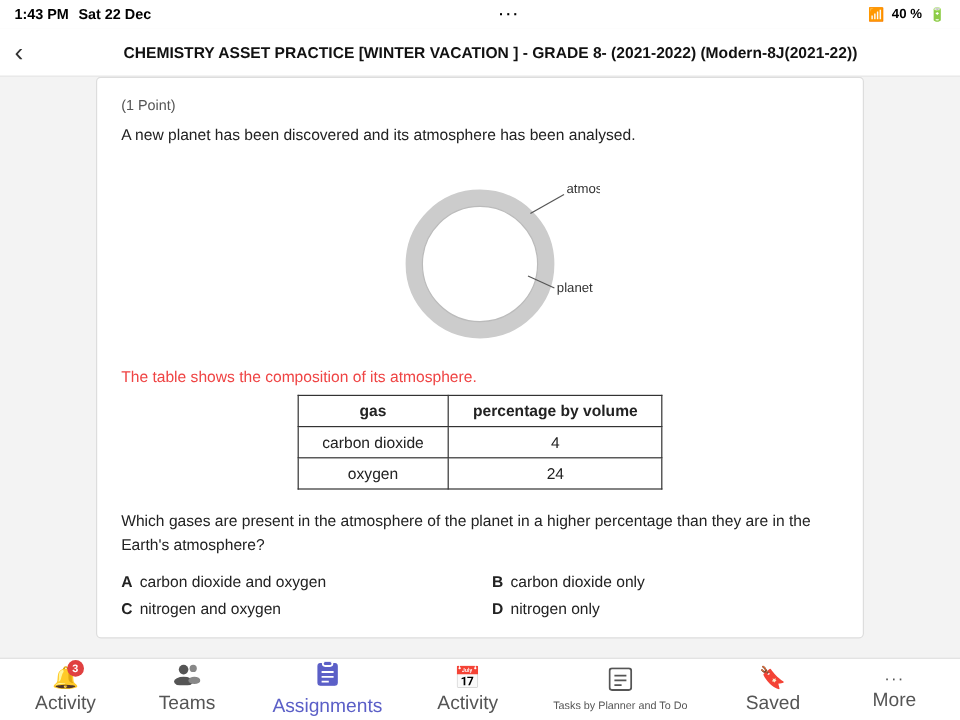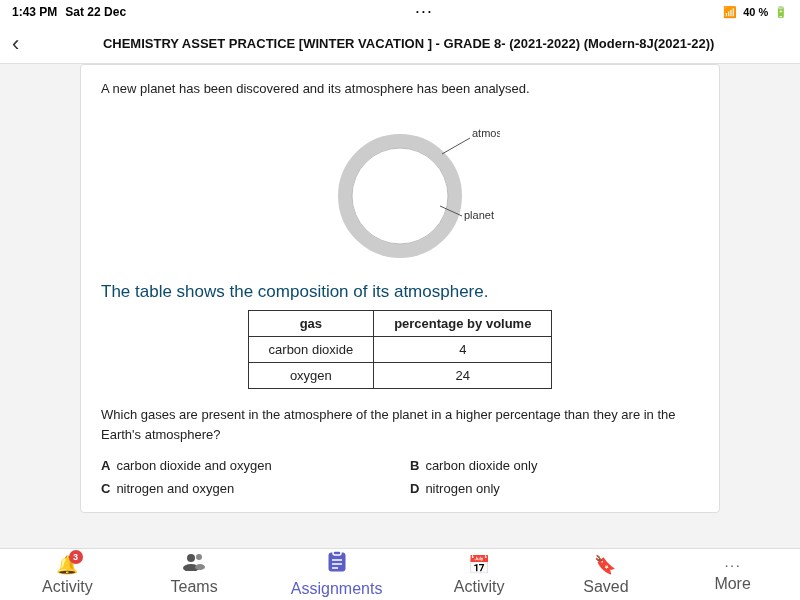--- a/index.html
+++ b/index.html
@@ -87,22 +87,22 @@
 
     .planet-svg {
       width: 200px;
       height: 150px;
     }
 
     .table-section {
       margin: 10px 0 16px 0;
     }
     .table-label {
-      font-size: 17px;
-      color: #0c4a6e;
+      font-size: 13px;
+      color: #ef4444;
       margin-bottom: 8px;
     }
     .atm-table {
       border-collapse: collapse;
       margin: 0 auto;
       font-size: 13px;
       border-radius: 15px;
     }
     .atm-table th, .atm-table td {
       border: 1px solid #333;
@@ -210,20 +210,21 @@
 </div>
 
 <div class="top-nav">
   <span class="back-btn">‹</span>
   <span class="top-nav-title">CHEMISTRY ASSET PRACTICE [WINTER VACATION ] - GRADE 8-  (2021-2022) (Modern-8J(2021-22))</span>
 </div>
 
 <div class="main-content">
 
   <div class="question-card">
+    <div class="points-label">(1 Point)</div>
     <div class="question-text">A new planet has been discovered and its atmosphere has been analysed.</div>
 
     <div class="diagram-area">
       <svg class="planet-svg" viewBox="0 0 200 150">
 
         <circle cx="100" cy="80" r="55" fill="none" stroke="#ccc" stroke-width="14"></circle>
 
         <circle cx="100" cy="80" r="48" fill="white" stroke="#bbb" stroke-width="1"></circle>
 
         <line x1="142" y1="38" x2="170" y2="22" stroke="#555" stroke-width="1"></line>
@@ -313,20 +314,31 @@
       </svg>
     </span>
     <span class="nav-label">Assignments</span>
   </div>
 
   <div class="nav-item">
     <span class="nav-icon">📅</span>
     <span class="nav-label">Activity</span>
   </div>
 
+  <div class="nav-item">
+    <span class="nav-icon">
+      <svg width="20" height="20" viewBox="0 0 20 20" fill="none">
+        <rect x="1" y="1" width="18" height="18" rx="2" stroke="#555" stroke-width="1.5" fill="none"></rect>
+        <line x1="5" y1="7" x2="15" y2="7" stroke="#555" stroke-width="1.5"></line>
+        <line x1="5" y1="11" x2="15" y2="11" stroke="#555" stroke-width="1.5"></line>
+        <line x1="5" y1="15" x2="11" y2="15" stroke="#555" stroke-width="1.5"></line>
+      </svg>
+    </span>
+    <span class="nav-label" style="font-size:9px;">Tasks by Planner and To Do</span>
+  </div>
 
   <div class="nav-item">
     <span class="nav-icon">🔖</span>
     <span class="nav-label">Saved</span>
   </div>
 
   <div class="nav-item">
     <span class="nav-icon" style="font-size:14px; letter-spacing:1px;">···</span>
     <span class="nav-label">More</span>
   </div>

